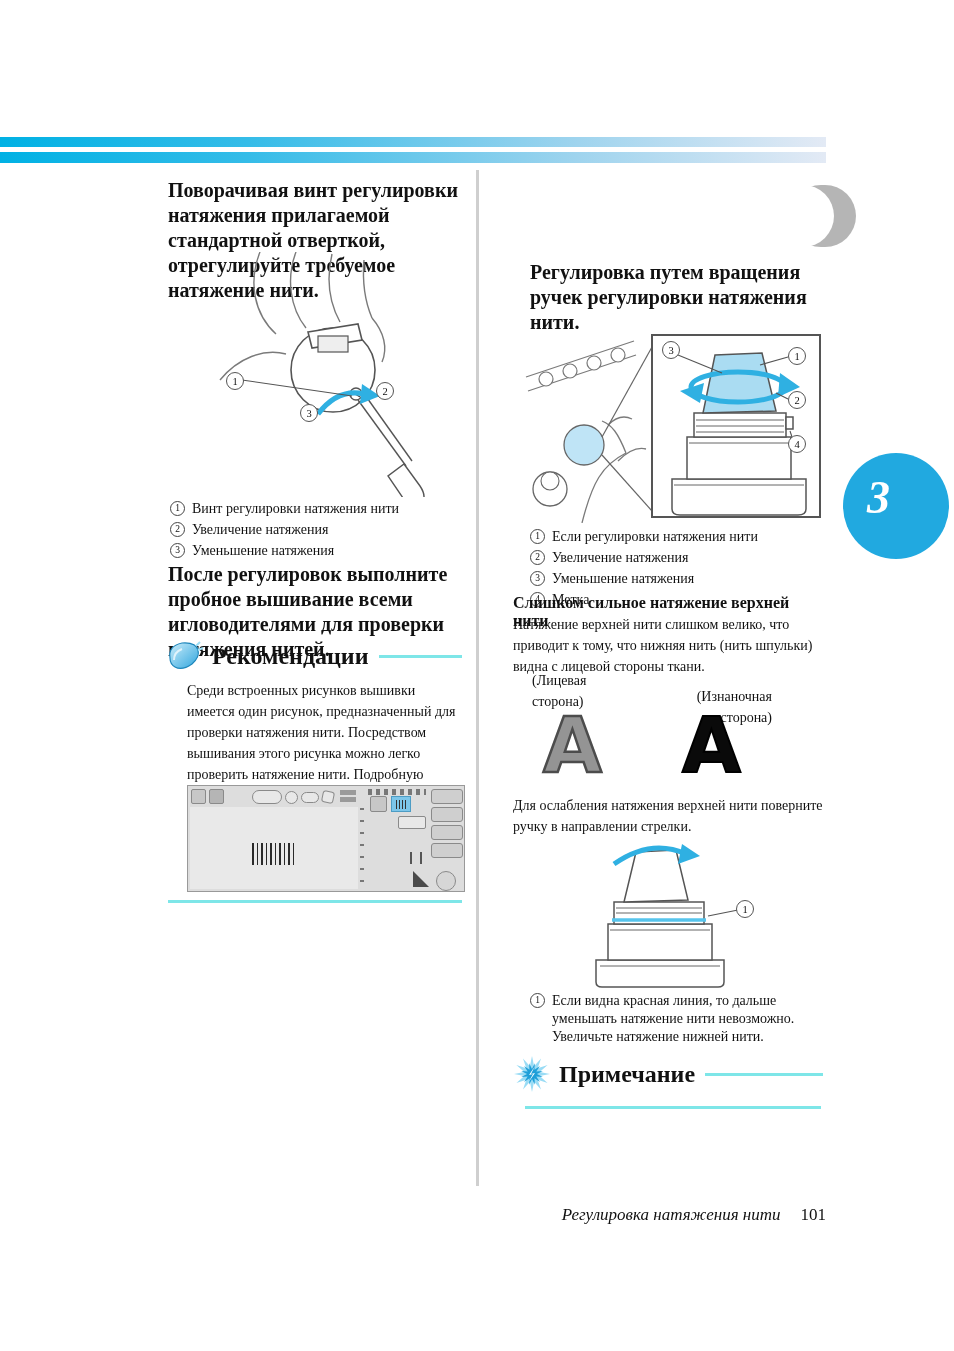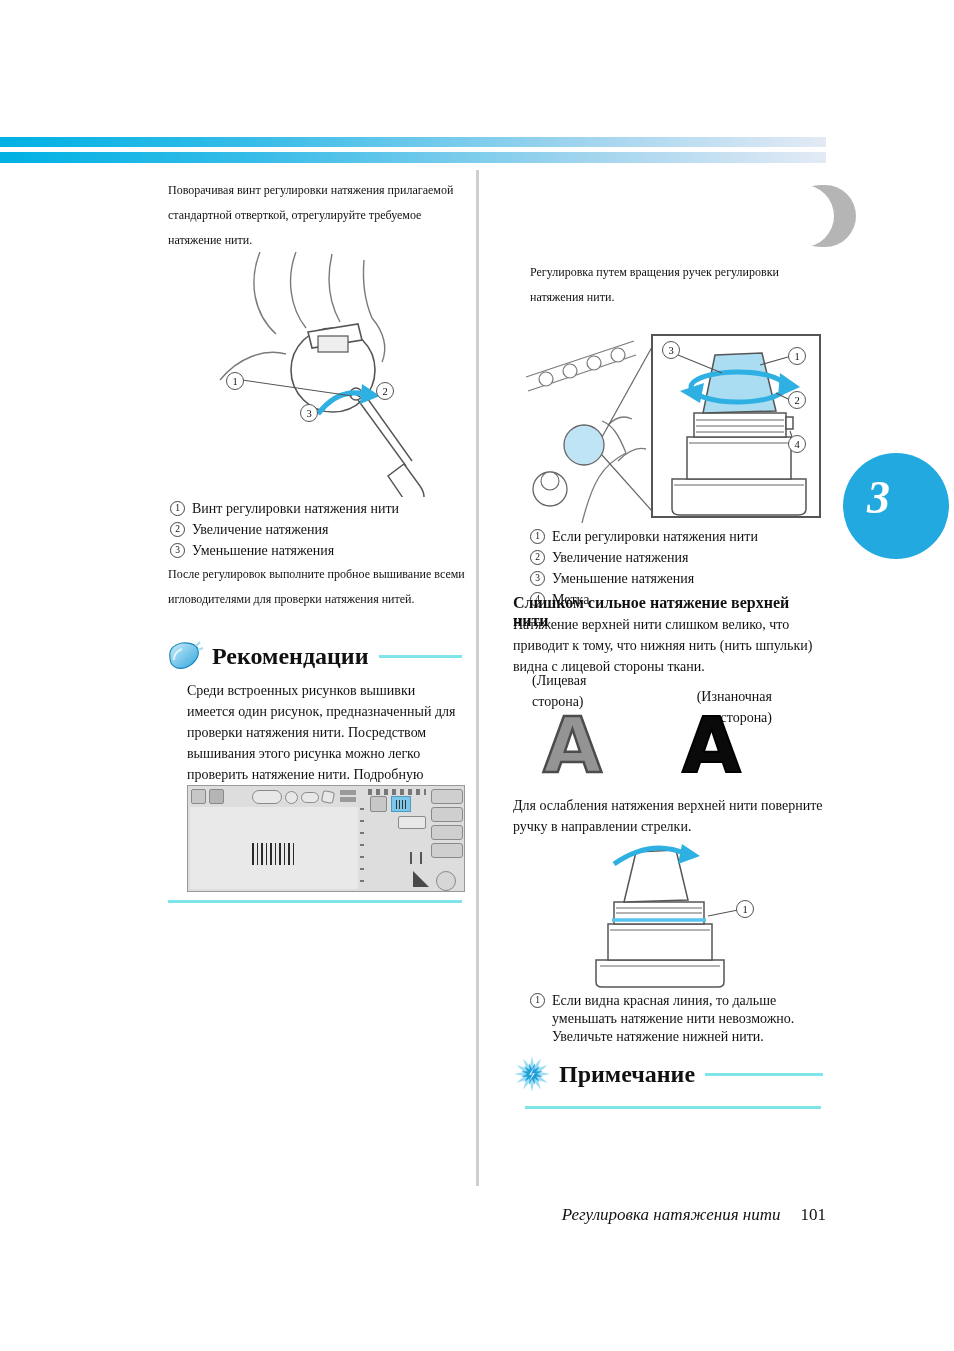--- a/index.html
+++ b/index.html
@@ -9,21 +9,21 @@
 
   
   .bar{position:absolute;left:0;width:826px;background:linear-gradient(90deg,#00b1e4 0%,#35bce8 30%,#9fd4ee 70%,#e3eaf5 100%);}
   .bar1{top:137px;height:10px;}
   .bar2{top:152px;height:11px;}
 
   
   .vdivider{position:absolute;left:476px;top:170px;width:3px;height:1016px;background:#cfcfcf;}
 
   
-  .bold-serif{font-weight:normal;font-size:12px;line-height:25px;}
+  .bold-serif{font-weight:bold;font-size:20px;line-height:25px;}
   .body-serif{font-size:14px;line-height:21px;}
   .legend-row{display:flex;align-items:flex-start;margin-bottom:4px;font-size:14px;line-height:17px;}
   .cnum{flex:0 0 auto;display:inline-flex;align-items:center;justify-content:center;
         width:13px;height:13px;border:1px solid #444;border-radius:50%;
         font-size:9.5px;line-height:1;margin-right:7px;margin-top:1px;background:#fff;}
   .cnum-f{position:absolute;display:flex;align-items:center;justify-content:center;
         width:16px;height:16px;border:1.2px solid #555;border-radius:50%;
         font-size:10.5px;background:#fff;z-index:3;}
 
   

